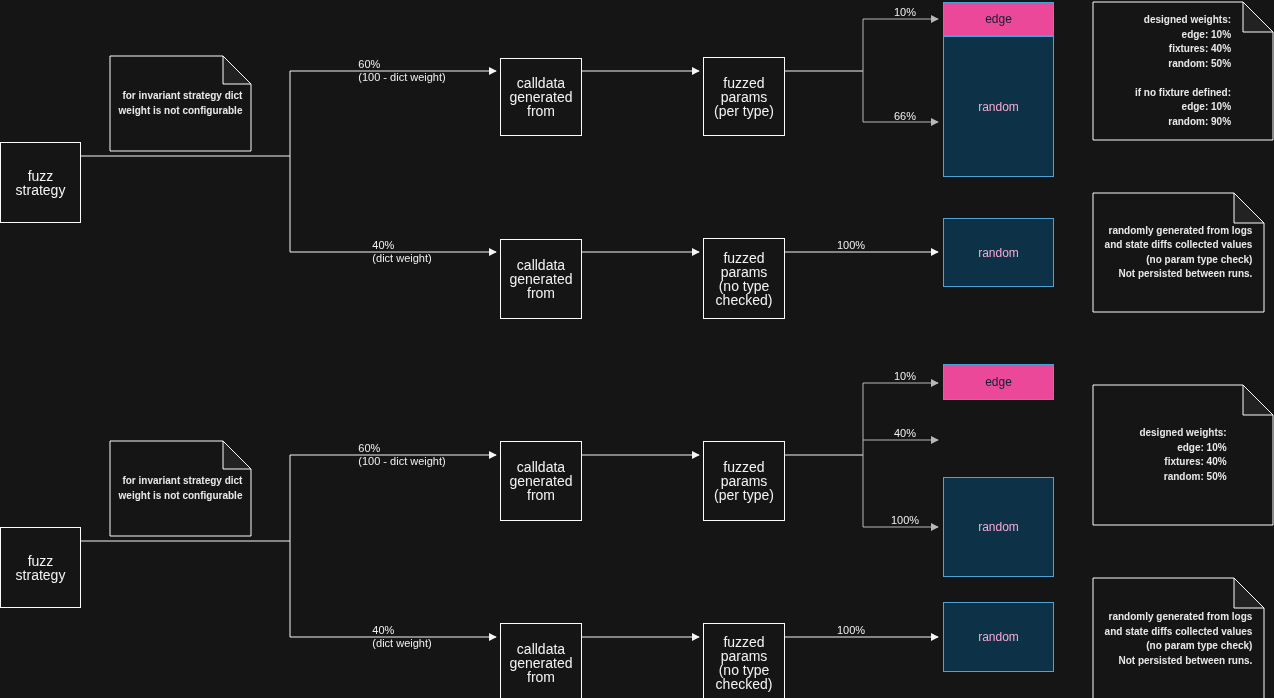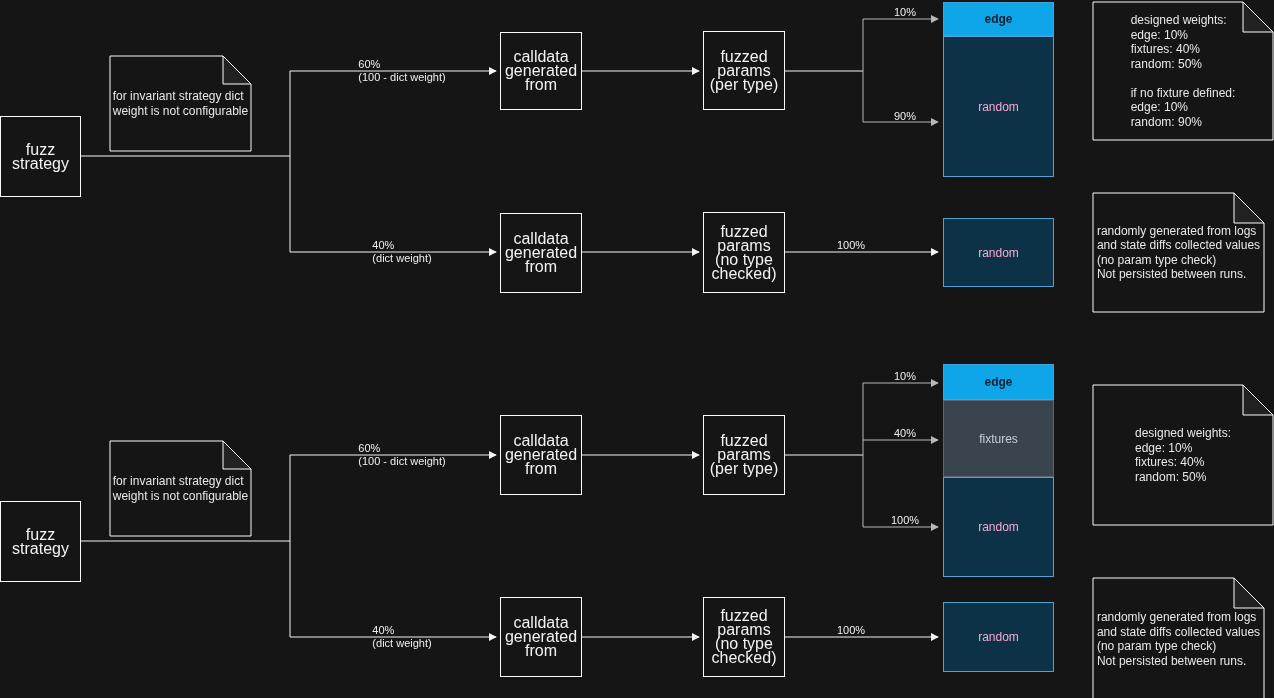--- a/index.html
+++ b/index.html
@@ -6,41 +6,41 @@
   #canvas{
     position:relative;width:1274px;height:698px;overflow:hidden;
     background:#151515;font-family:"Liberation Sans",sans-serif;
   }
   #wires{position:absolute;left:0;top:0;z-index:1;}
   .box{
     position:absolute;z-index:2;box-sizing:border-box;
     border:1px solid #fbfbfb;background:transparent;
     display:flex;align-items:center;justify-content:center;
     text-align:center;white-space:pre-line;
-    font-size:16px;line-height:14px;color:#f2f2f2;
+    font-size:14px;line-height:14px;color:#f2f2f2;margin-top:26px;
   }
   .cell{
     position:absolute;z-index:2;box-sizing:border-box;
     display:flex;align-items:center;justify-content:center;
     text-align:center;font-size:12px;line-height:14px;
   }
-  .cell.edge{background:#0ea5e9;border:1px solid #3da4dc;color:#0b2231;font-weight:bold;}
+  .cell.edge{background:#ec4899;border:1px solid #3da4dc;color:#0b2231;}
   .cell.fixtures{background:#3a444f;border:1px solid #5a6570;color:#c9ced4;}
   .cell.random{background:#0d3146;border:1px solid #4da2d6;color:#f9a8d4;}
   .lbl{
     position:absolute;z-index:3;transform:translate(-50%,-50%);
     font-size:11px;line-height:13px;color:#efefef;
     white-space:nowrap;
   }
   .lbl .sub{display:block;font-size:11px;}
   .note-text{
     position:absolute;z-index:2;box-sizing:border-box;
     display:flex;align-items:center;justify-content:center;
-    text-align:left;white-space:pre-line;
-    font-size:12px;line-height:14.5px;color:#e8e8e8;
+    text-align:right;white-space:pre-line;
+    font-size:10px;line-height:14.5px;color:#e8e8e8;font-weight:bold;
   }
 </style>
 </head>
 <body>
 
 <div id="canvas">
 
   <svg id="wires" width="1274" height="698" viewBox="0 0 1274 698">
     <defs>
       <marker id="aw" viewBox="0 0 10 10" refX="9" refY="5" markerWidth="8" markerHeight="8" orient="auto">
@@ -112,21 +112,21 @@
 
   <div class="box" style="left:500px;top:32px;width:82px;height:78px">calldata
 generated
 from</div>
 
   <div class="box" style="left:703px;top:31px;width:82px;height:79px">fuzzed
 params
 (per type)</div>
 
   <div class="lbl" style="left:905px;top:12px">10%</div>
-  <div class="lbl" style="left:905px;top:116px">90%</div>
+  <div class="lbl" style="left:905px;top:116px">66%</div>
 
   <div class="cell edge" style="left:943px;top:2px;width:111px;height:34px">edge</div>
   <div class="cell random" style="left:943px;top:36px;width:111px;height:141px">random</div>
 
   <div class="note-text" style="left:1095px;top:4px;width:176px;height:134px">designed weights:
 edge: 10%
 fixtures: 40%
 random: 50%
 
 if no fixture defined:
@@ -172,21 +172,20 @@
 
   <div class="box" style="left:703px;top:415px;width:82px;height:80px">fuzzed
 params
 (per type)</div>
 
   <div class="lbl" style="left:905px;top:376px">10%</div>
   <div class="lbl" style="left:905px;top:433px">40%</div>
   <div class="lbl" style="left:905px;top:520px">100%</div>
 
   <div class="cell edge" style="left:943px;top:364px;width:111px;height:36px">edge</div>
-  <div class="cell fixtures" style="left:943px;top:400px;width:111px;height:77px">fixtures</div>
   <div class="cell random" style="left:943px;top:477px;width:111px;height:100px">random</div>
 
   <div class="note-text" style="left:1095px;top:387px;width:176px;height:136px">designed weights:
 edge: 10%
 fixtures: 40%
 random: 50%</div>
 
   <div class="lbl" style="left:402px;top:637px">
     <span>40%</span>
     <span class="sub">(dict weight)</span>

